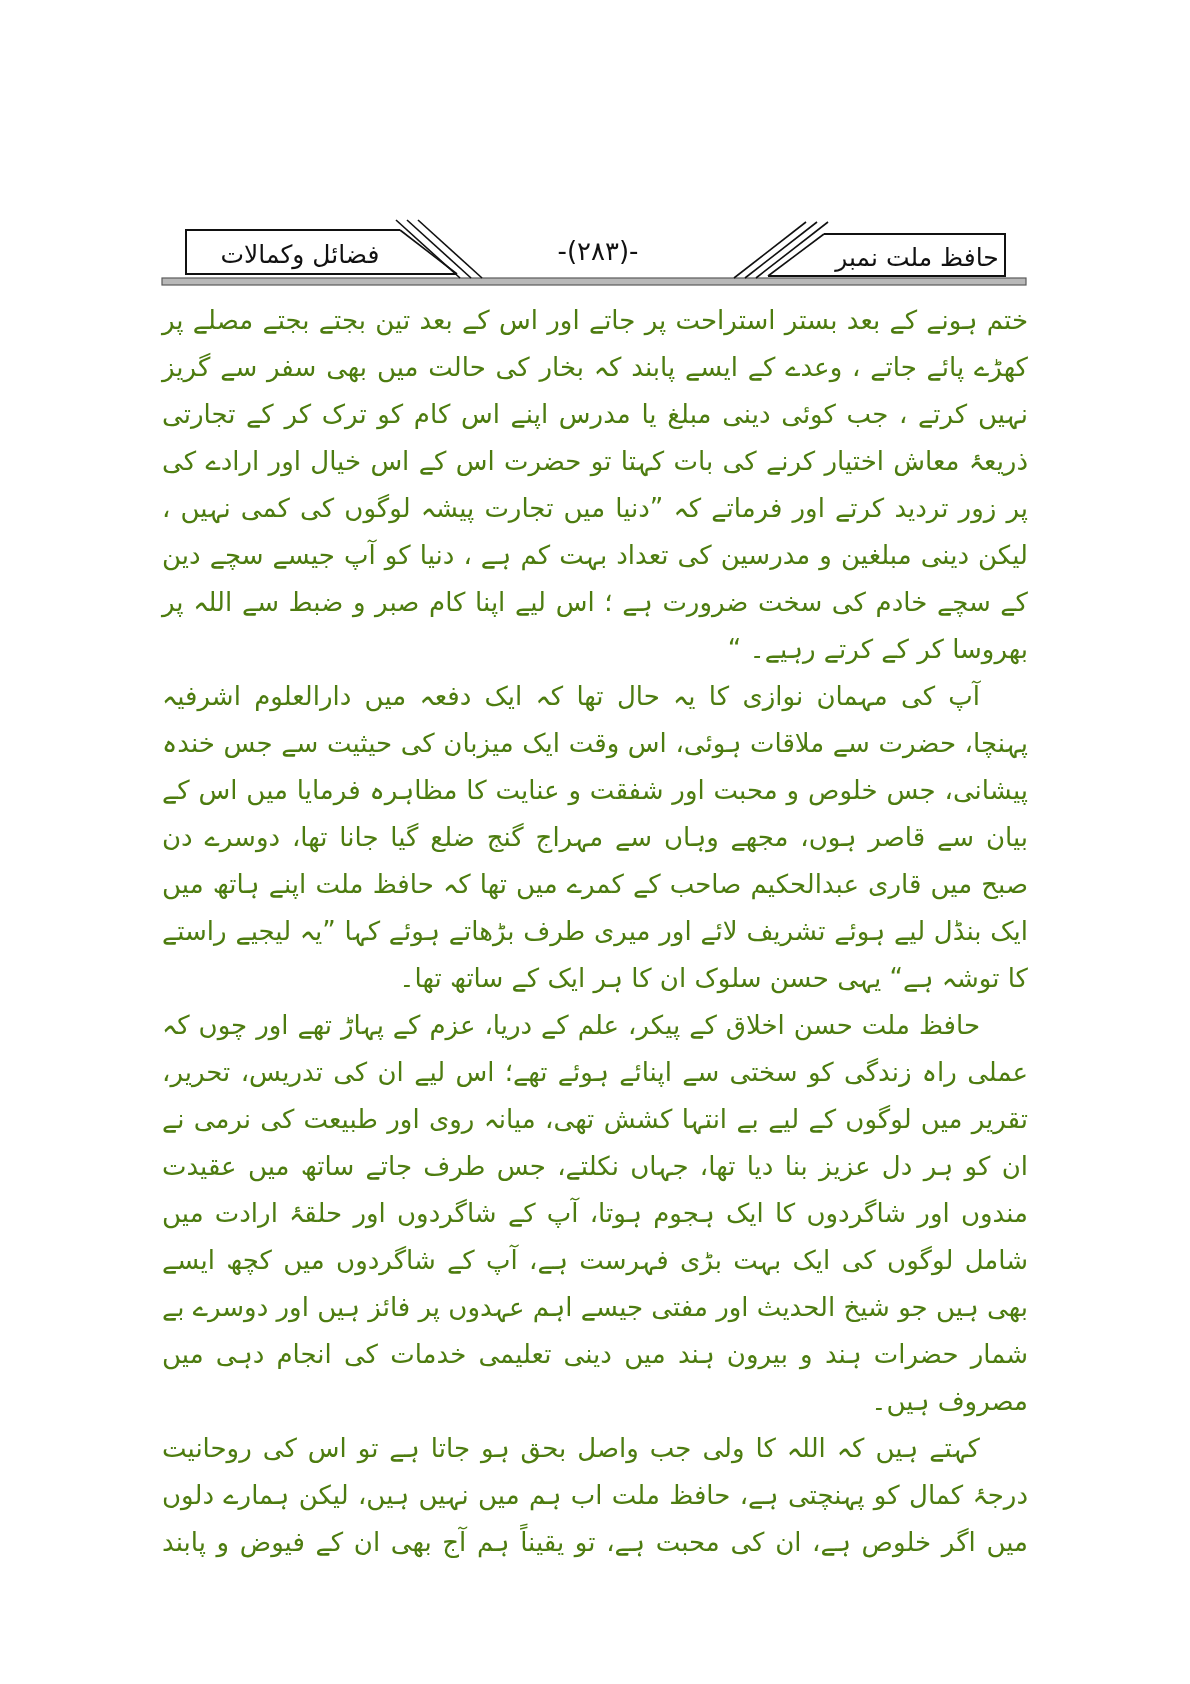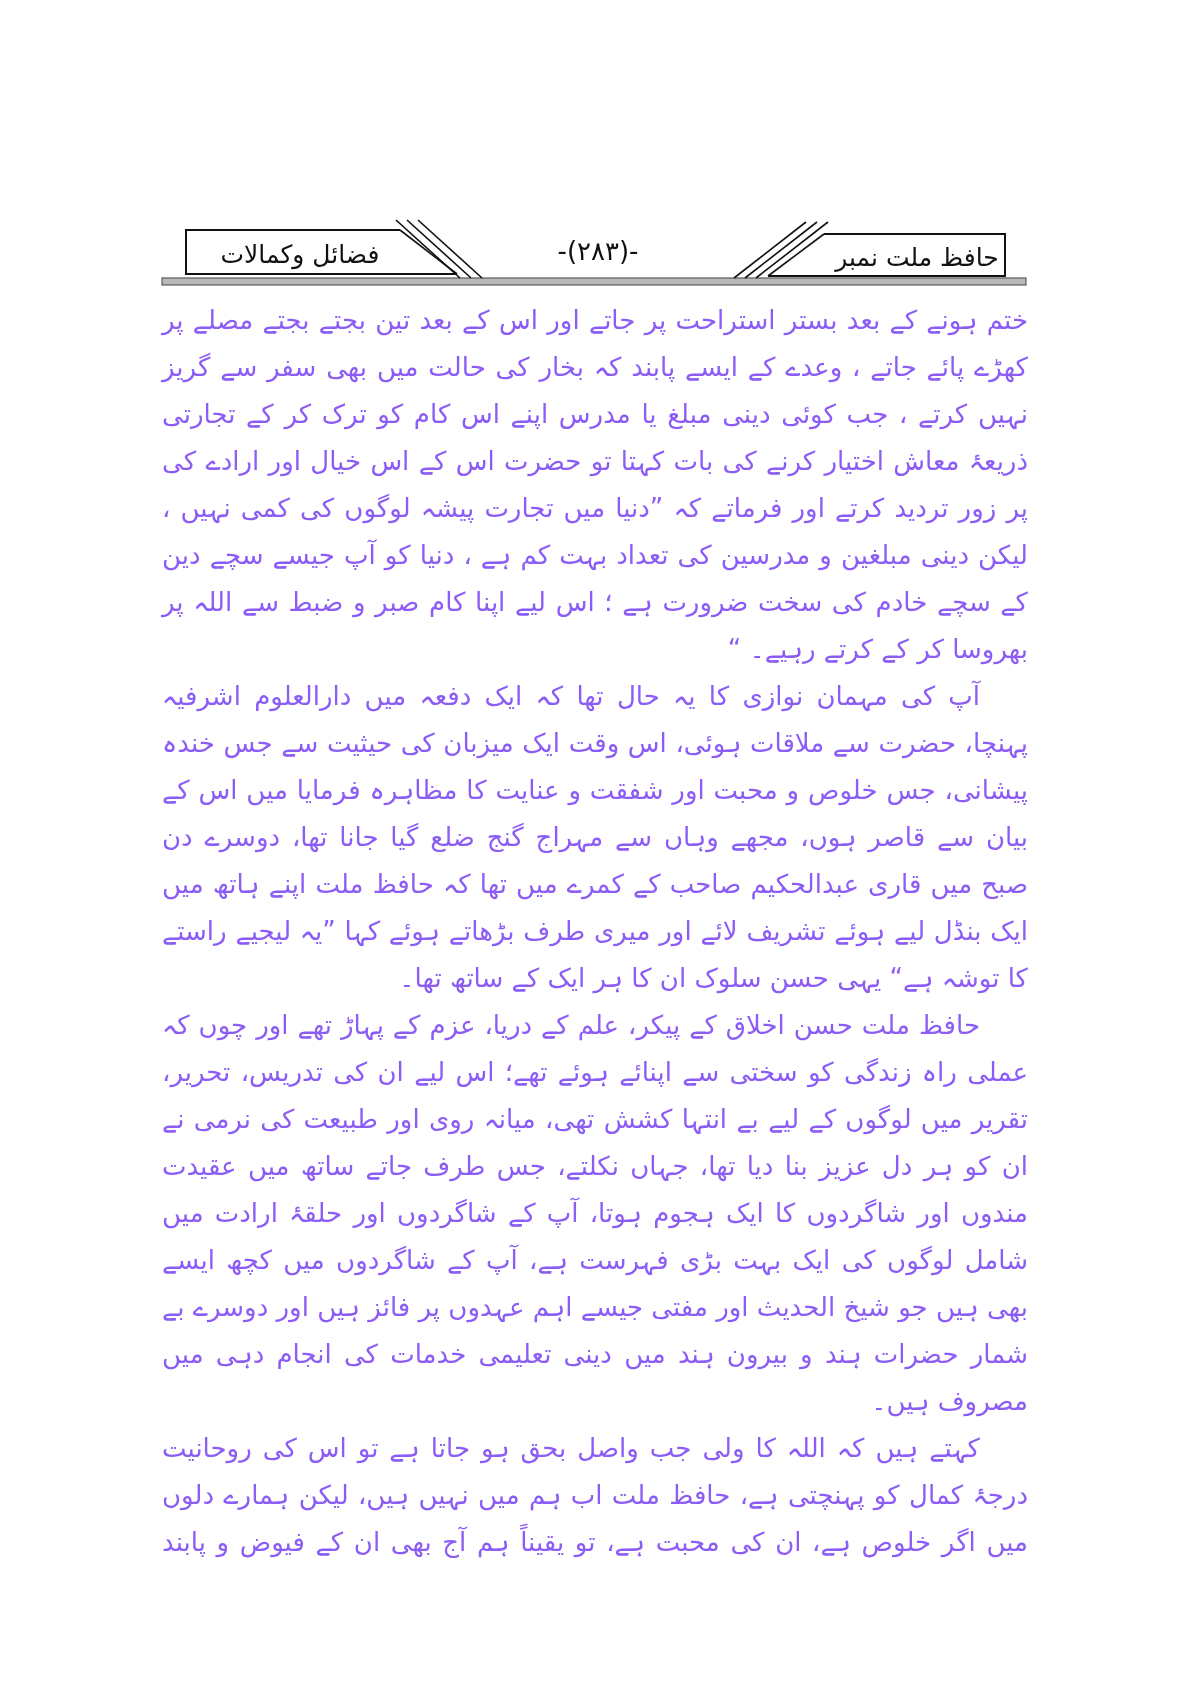--- a/index.html
+++ b/index.html
@@ -7,21 +7,21 @@
     padding: 0;
     background: #ffffff;
   }
   .page {
     position: relative;
     width: 1190px;
     height: 1560px;
     background: #ffffff;
     overflow: hidden;
     font-family: "DejaVu Sans", sans-serif;
-    color: #8b5cf6;
+    color: #4d7c0f;
   }
   .header-ornament {
     position: absolute;
     left: 160px;
     top: 212px;
     width: 870px;
     height: 82px;
   }
   .ornament-line {
     stroke: #111;

